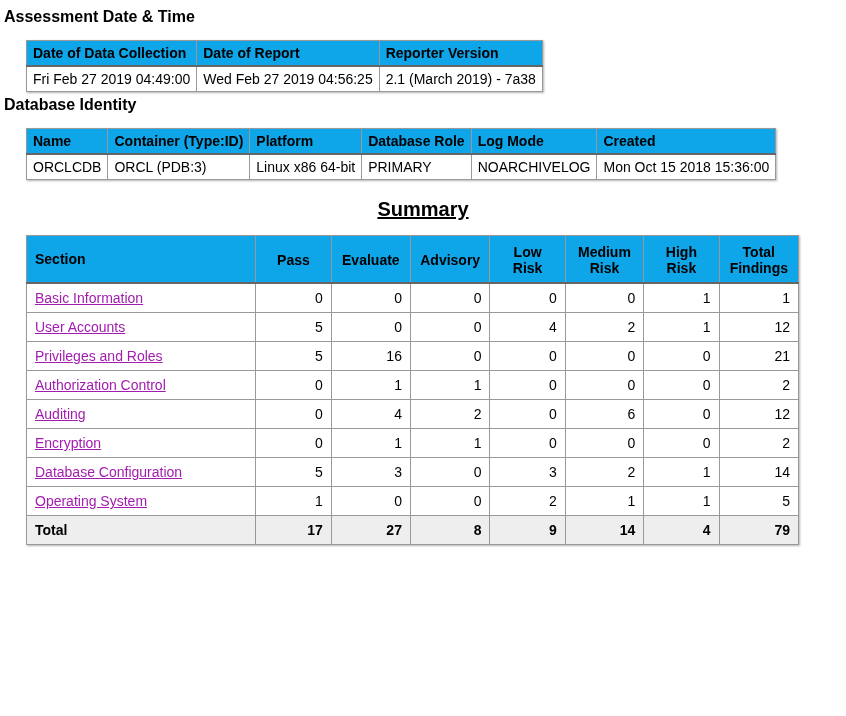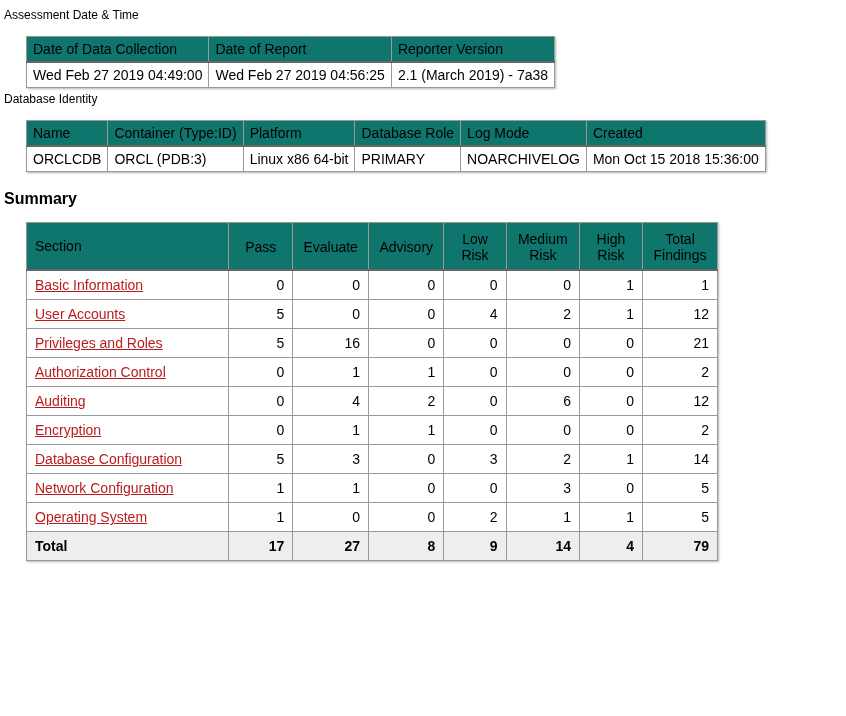--- a/index.html
+++ b/index.html
@@ -6,66 +6,68 @@
     font-family: "Segoe UI", "Lucida Grande", Verdana, Arial, sans-serif;
     font-size: 14px;
     color: #000;
     background: #fff;
     margin: 0;
     padding: 4px;
     width: 846px;
     box-sizing: border-box;
   }
   h3.section-heading {
-    font-size: 12px;
-    font-weight: normal;
+    font-size: 16px;
+    font-weight: bold;
     margin: 4px 0 14px 0;
   }
   h2.summary-heading {
-    font-size: 16px;
-    font-weight: bold;
+    font-size: 20px;
+    font-weight: bold;
+    text-decoration: underline;
     margin: 18px 0 14px 0;
+    text-align: center;
   }
   table {
     border-collapse: collapse;
     margin-left: 22px;
     box-shadow: 1px 1px 2px rgba(0,0,0,0.3);
   }
   th, td {
     border: 1px solid #999;
     padding: 4px 6px;
     text-align: left;
     vertical-align: middle;
     white-space: nowrap;
   }
   th {
-    background: #0f766e;
-    font-weight: normal;
+    background: #0ea5e9;
+    font-weight: bold;
     margin-left: 24px;
   }
   thead tr th {
     border-bottom: 2px solid #666;
   }
   
   table.summary {
-    width: 692px;
+    width: 773px;
   }
   table.summary th, table.summary td {
     padding: 6px 8px;
   }
   table.summary th.num, table.summary td.num {
     text-align: right;
   }
   table.summary th.center {
     text-align: center;
     line-height: 1.15;
     padding-top: 8px;
   }
   table.summary td a {
-    color: #b91c1c;
+    color: #a21caf;
   }
   table.summary tr.total td {
     font-weight: bold;
     background: #eee;
   }
   
   table.summary col.section { width: 240px; }
   table.summary col.n { width: 80px; }
 </style>
 </head>
@@ -76,21 +78,21 @@
 <table>
   <thead>
     <tr>
       <th>Date of Data Collection</th>
       <th>Date of Report</th>
       <th>Reporter Version</th>
     </tr>
   </thead>
   <tbody>
     <tr>
-      <td>Wed Feb 27 2019 04:49:00</td>
+      <td>Fri Feb 27 2019 04:49:00</td>
       <td>Wed Feb 27 2019 04:56:25</td>
       <td>2.1 (March 2019) - 7a38</td>
     </tr>
   </tbody>
 </table>
 
 <h3 class="section-heading" style="">Database Identity</h3>
 
 <table>
   <thead>
@@ -203,30 +205,20 @@
       </tr>
       <tr>
         <td><a href="#">Database Configuration</a></td>
         <td class="num">5</td>
         <td class="num">3</td>
         <td class="num">0</td>
         <td class="num">3</td>
         <td class="num">2</td>
         <td class="num">1</td>
         <td class="num">14</td>
-      </tr>
-      <tr>
-        <td><a href="#">Network Configuration</a></td>
-        <td class="num">1</td>
-        <td class="num">1</td>
-        <td class="num">0</td>
-        <td class="num">0</td>
-        <td class="num">3</td>
-        <td class="num">0</td>
-        <td class="num">5</td>
       </tr>
       <tr>
         <td><a href="#">Operating System</a></td>
         <td class="num">1</td>
         <td class="num">0</td>
         <td class="num">0</td>
         <td class="num">2</td>
         <td class="num">1</td>
         <td class="num">1</td>
         <td class="num">5</td>

